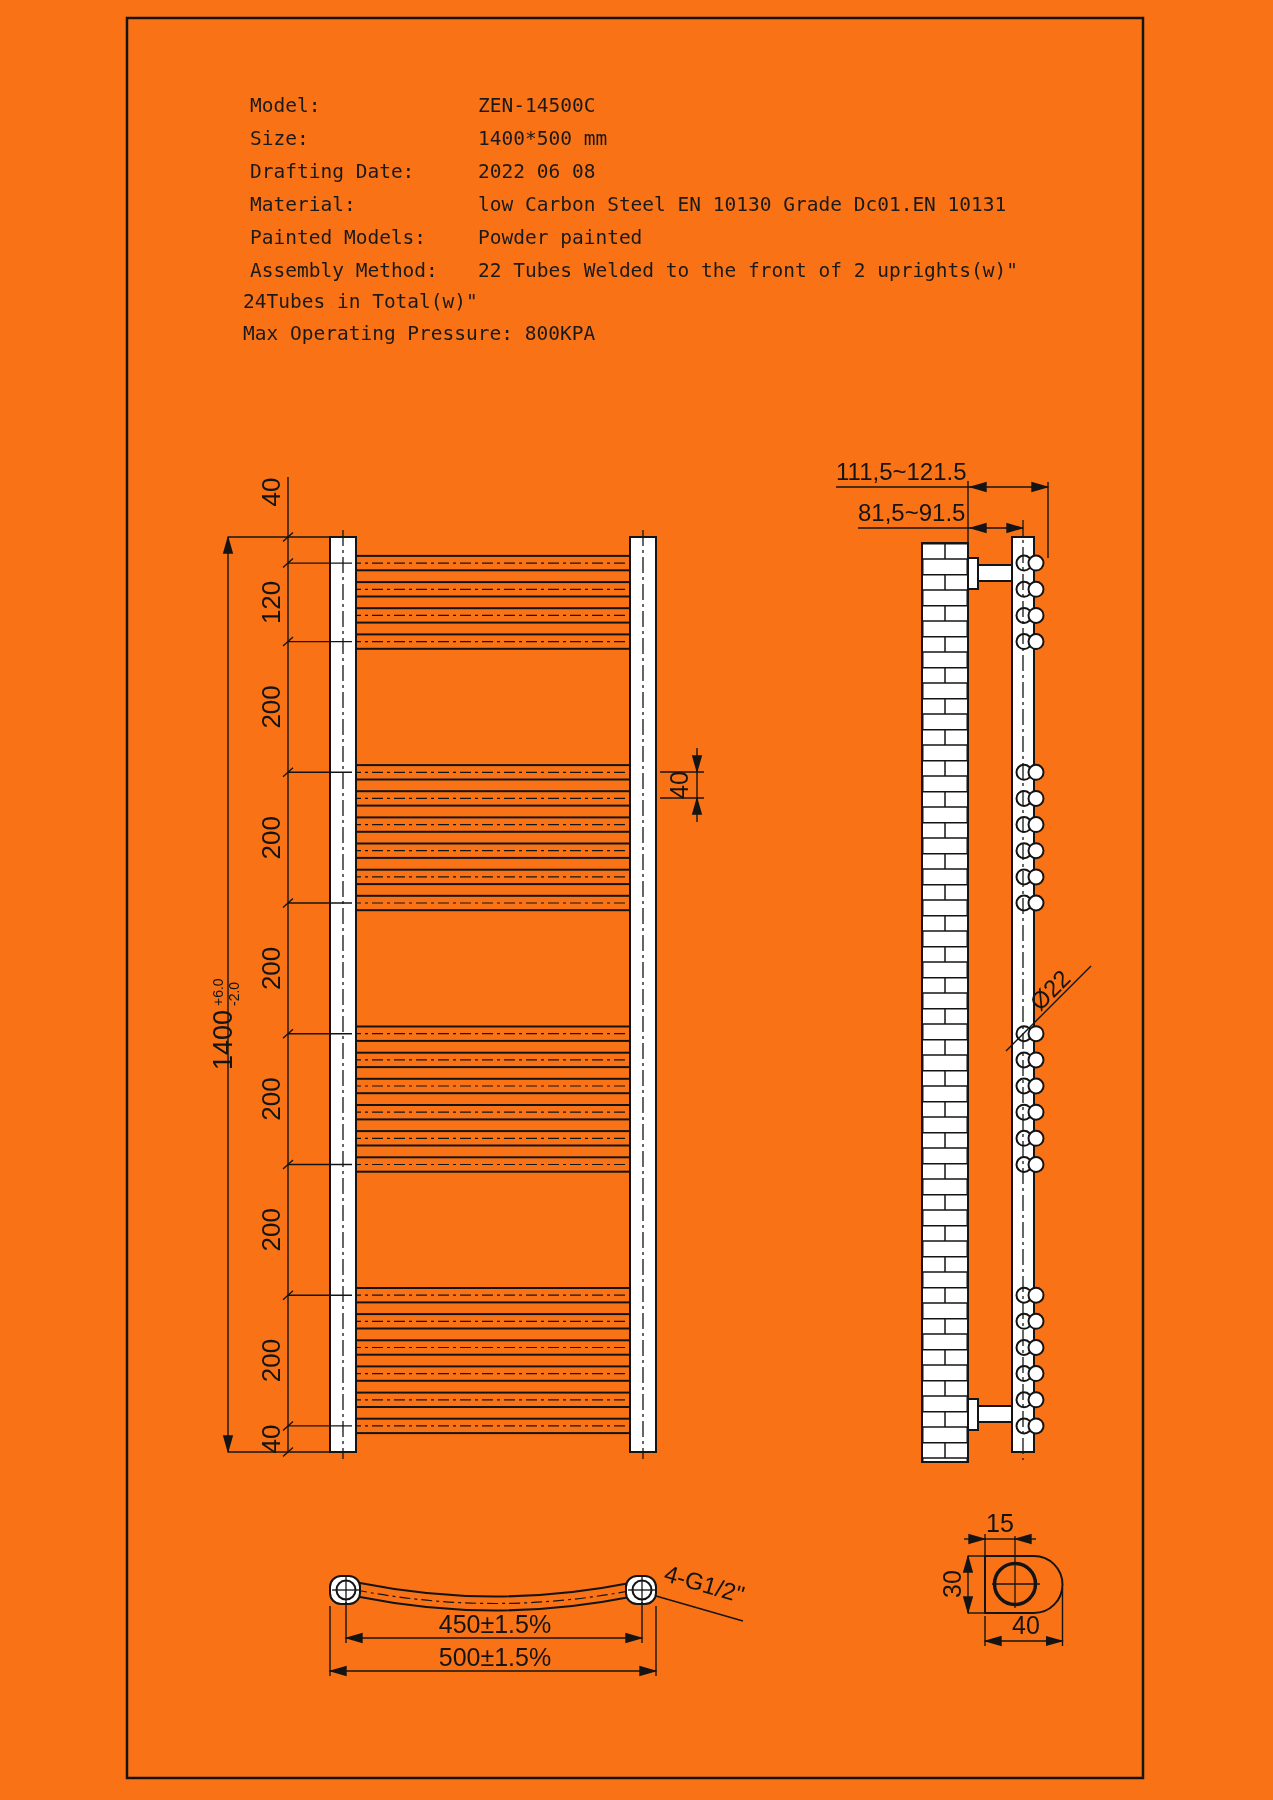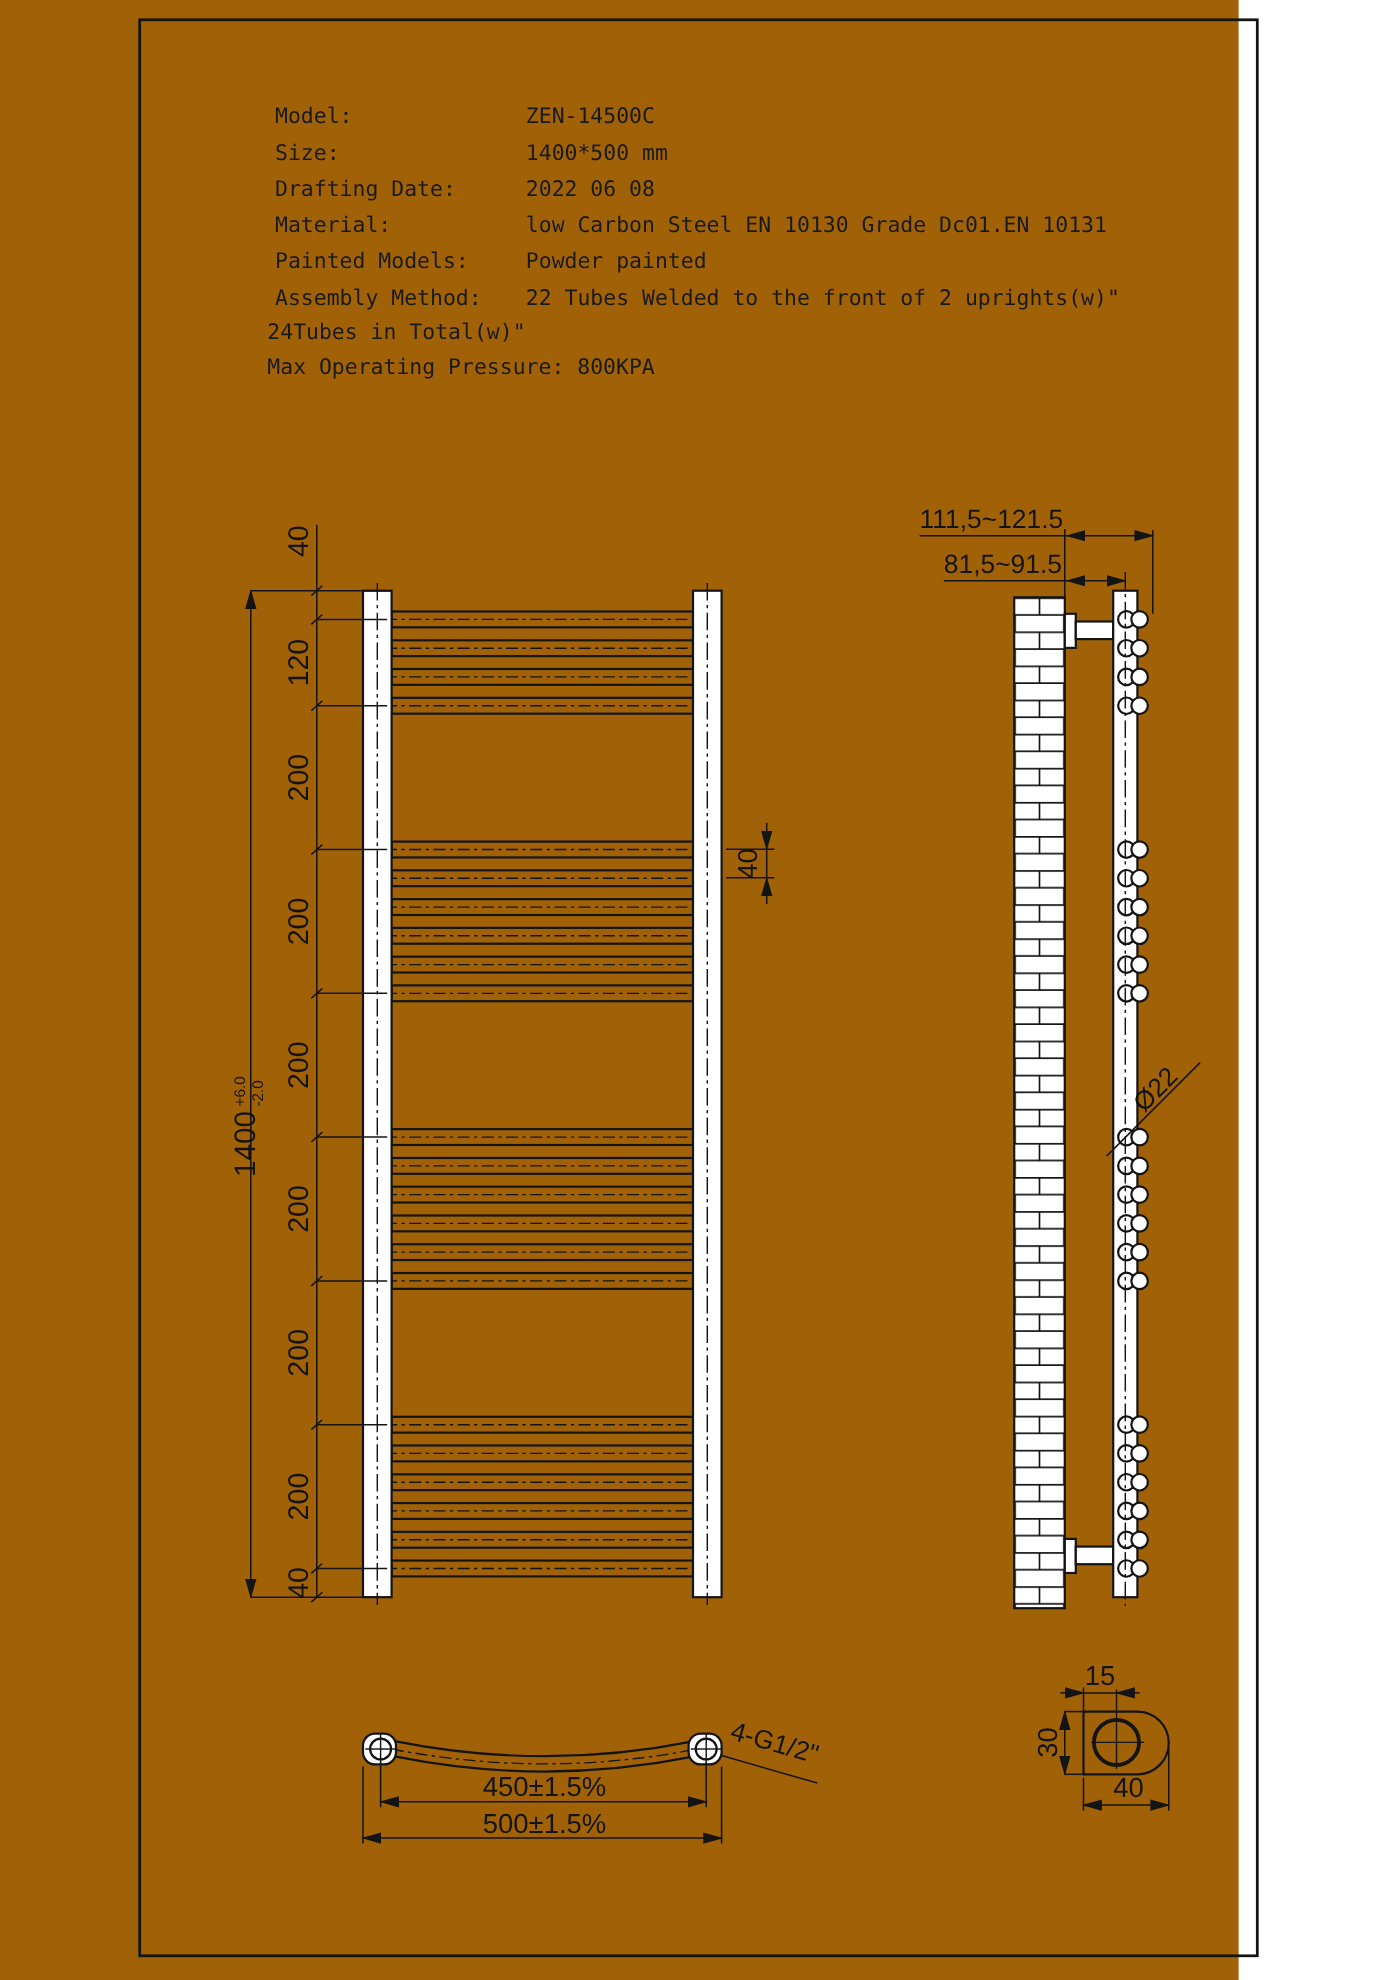--- a/index.html
+++ b/index.html
@@ -1,16 +1,16 @@
 <!DOCTYPE html>
 <html><head>
 <meta charset="utf-8">
 <style>
   html,body{margin:0;padding:0;background:#fff;}
-  .page{position:relative;width:1126px;height:1800px;background:#a16207;font-family:"Liberation Sans",sans-serif;}
+  .page{position:relative;width:1273px;height:1800px;background:#f97316;font-family:"Liberation Sans",sans-serif;}
   svg{position:absolute;top:0;left:0;}
   .ln{stroke:#141414;stroke-width:2;fill:none;}
   .lnw{stroke:#141414;stroke-width:2;fill:#fff;}
   .thin{stroke:#141414;stroke-width:1.3;fill:none;}
   .dl{stroke:#141414;stroke-width:1.4;fill:none;}
   .cl{stroke:#141414;stroke-width:1.3;fill:none;stroke-dasharray:16 4 3 4;}
   .cls{stroke:#141414;stroke-width:1.2;fill:none;stroke-dasharray:11 4 3 4;}
   .spec{font-family:"DejaVu Sans Mono","Liberation Mono",monospace;font-size:19.5px;fill:#1a1a1a;}
   .dim{font-family:"Liberation Sans",sans-serif;font-size:25px;fill:#141414;}
   .dims{font-family:"Liberation Sans",sans-serif;font-size:24px;fill:#141414;}

